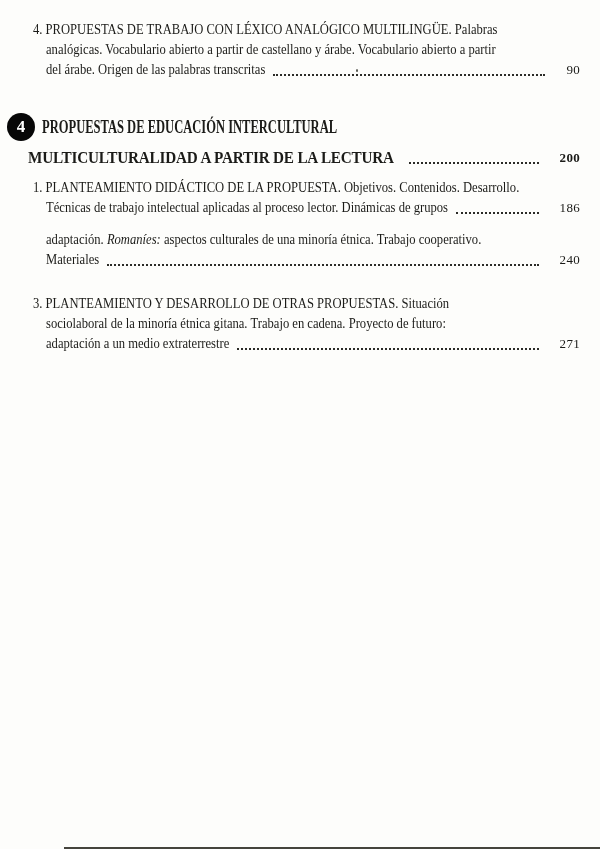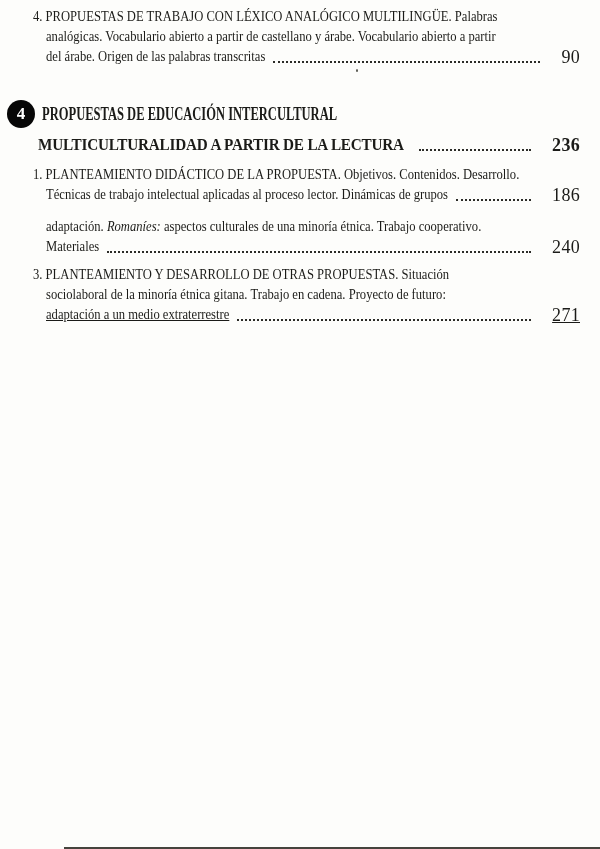--- a/index.html
+++ b/index.html
@@ -6,21 +6,21 @@
     margin: 0; padding: 0;
     width: 600px; height: 849px;
     background: #fdfdfb;
     font-family: "Liberation Serif", "DejaVu Serif", serif;
     color: #1b1b18;
     overflow: hidden;
   }
   .page {
     position: relative;
     width: 600px; height: 849px;
-    padding-top: 7px;
+    padding-top: 20px;
     box-sizing: border-box;
   }
   
   .entry {
     margin: 0 20px 0 46px;
     font-size: 14px;
     line-height: 20px;
   }
   .entry .line { white-space: nowrap; }
   .entry .line.first { margin-left: -13px; }
@@ -31,21 +31,21 @@
     transform-origin: left center;
   }
   .leader {
     flex: 1 1 auto;
     height: 0;
     border-bottom: 2px dotted #2b2b27;
     margin: 0 21px 4px 8px;
     min-width: 20px;
   }
   .pagenum {
-    font-size: 18px;
+    font-size: 13px;
     line-height: 20px;
     letter-spacing: 0.3px;
   }
   
   .section-header {
     display: flex;
     align-items: center;
     margin: 32px 0 0 7px;
     height: 29px;
   }
@@ -67,37 +67,37 @@
     font-size: 19px;
     margin-left: 7px;
     white-space: nowrap;
     transform: scaleX(0.66);
     transform-origin: left center;
   }
   
   .chapter-row {
     display: flex;
     align-items: flex-end;
-    margin: 7px 20px 0 38px;
+    margin: 7px 20px 0 28px;
     font-weight: bold;
     font-size: 16px;
     line-height: 20px;
   }
   .chapter-title {
     display: inline-block;
     white-space: nowrap;
     letter-spacing: -0.2px;
     transform: scaleX(0.95);
     transform-origin: left center;
     margin-right: -12px;
   }
   .chapter-row .pagenum { font-weight: bold; }
   .entry.e1 { margin-top: 10px; }
   .entry.e2 { margin-top: 12px; }
-  .entry.e3 { margin-top: 8px; text-decoration: underline; }
+  .entry.e3 { margin-top: 24px; }
   
   .speck {
     position: absolute;
     left: 356px; top: 69px;
     width: 2px; height: 3px;
     background: #55554e;
     border-radius: 50%;
   }
   .bottom-edge {
     position: absolute;
@@ -124,21 +124,21 @@
     </div>
 
   <div class="section-header">
     <span class="badge">4</span>
     <span class="section-title">PROPUESTAS DE EDUCACIÓN INTERCULTURAL</span>
   </div>
 
   <div class="chapter-row">
     <span class="chapter-title">MULTICULTURALIDAD A PARTIR DE LA LECTURA</span>
     <span class="leader"></span>
-    <span class="pagenum">236</span>
+    <span class="pagenum">200</span>
   </div>
 
   <div id="entries-mount">
       <div class="entry e1">
         <div class="line first"><span class="txt" style="transform: scaleX(0.9); margin-right: -54px;"><span>1. PLANTEAMIENTO DIDÁCTICO DE LA PROPUESTA. Objetivos. Contenidos. Desarrollo.</span></span></div>
         <div class="line lastline">
           <span class="txt" style="transform: scaleX(0.9); margin-right: -44.7px;"><span>Técnicas de trabajo intelectual aplicadas al proceso lector. Dinámicas de grupos</span></span>
           <span class="leader"></span>
           <span class="pagenum">186</span>
         </div>

